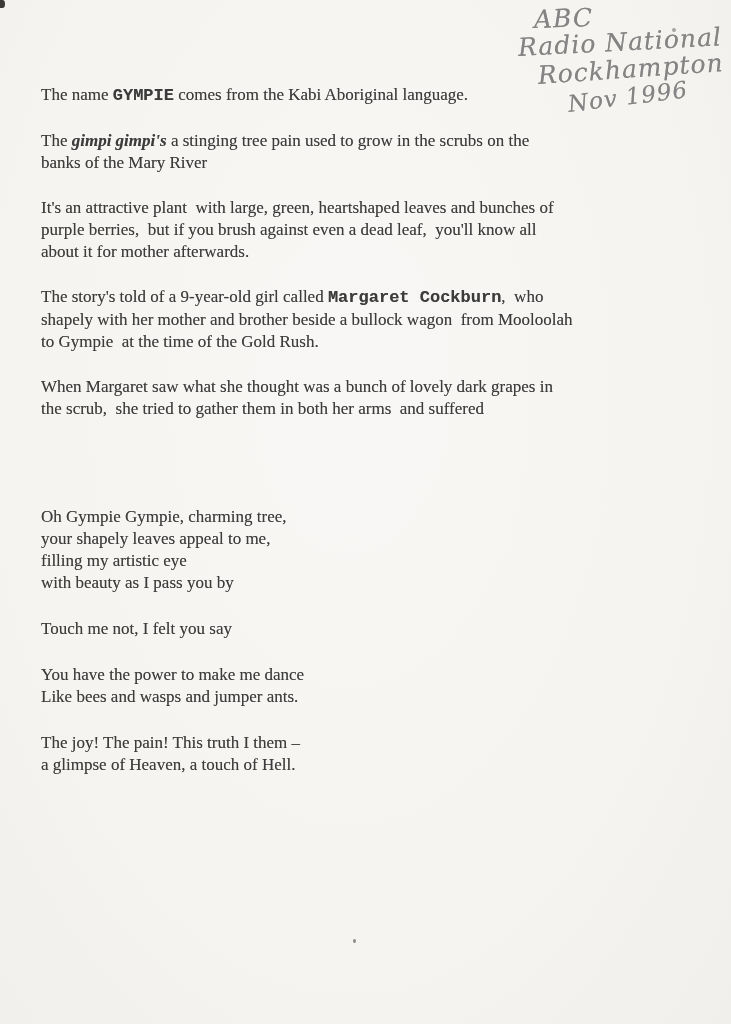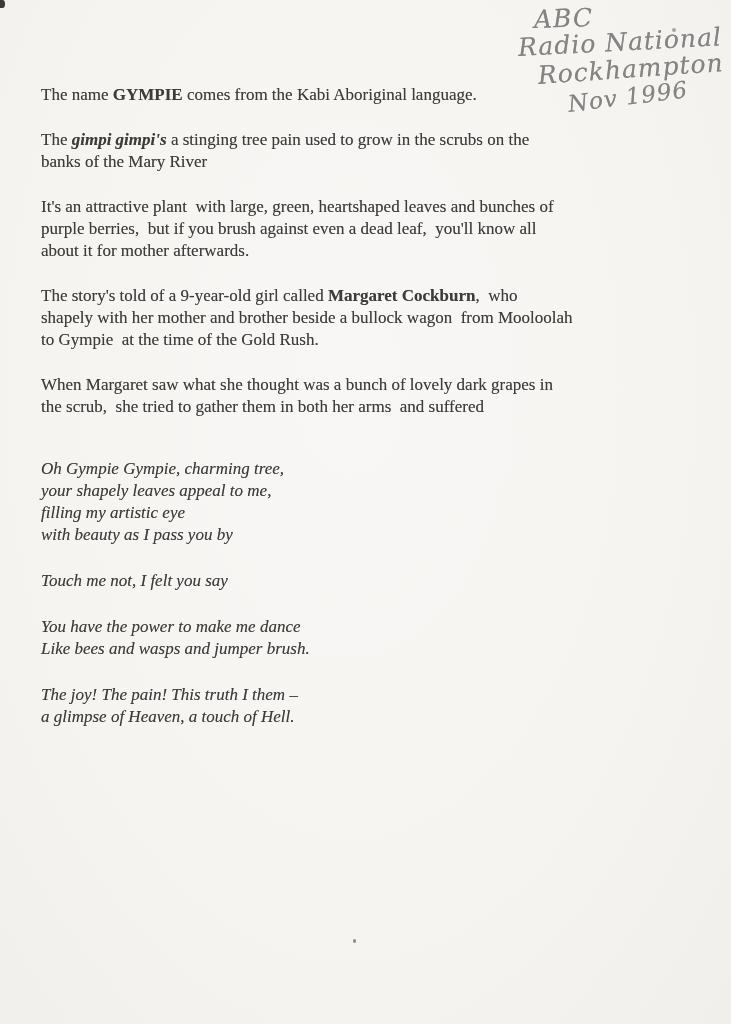--- a/index.html
+++ b/index.html
@@ -16,23 +16,23 @@
     position:absolute;
     left:41px;top:84px;
     font-size:17px;
     line-height:22px;
   }
   .line{
     white-space:pre;
     text-shadow:0 0 0.4px rgba(45,45,45,0.45);
   }
   .para{margin-bottom:23px;}
-  .b{font-weight:bold;}
+  .b{font-weight:bold;font-family:Liberation Mono, monospace;}
   .bi{font-weight:bold;font-style:italic;}
-  .poem{margin-top:40px;font-style:italic;}
+  .poem{margin-top:86px;}
   .stanza{margin-bottom:24px;}
   .note{
     position:absolute;
     left:512px;top:6px;
     width:220px;
     color:#848484;
     font-family:"DejaVu Serif", serif;
     font-style:italic;
     font-size:25px;
     line-height:28px;
@@ -90,21 +90,21 @@
           <div class="line">Oh Gympie Gympie, charming tree,</div>
           <div class="line">your shapely leaves appeal to me,</div>
           <div class="line">filling my artistic eye</div>
           <div class="line">with beauty as I pass you by</div>
         </div>
         <div class="stanza">
           <div class="line">Touch me not, I felt you say</div>
         </div>
         <div class="stanza">
           <div class="line">You have the power to make me dance</div>
-          <div class="line">Like bees and wasps and jumper brush.</div>
+          <div class="line">Like bees and wasps and jumper ants.</div>
         </div>
         <div class="stanza">
           <div class="line">The joy! The pain! This truth I them –</div>
           <div class="line">a glimpse of Heaven, a touch of Hell.</div>
         </div>
       </div>
   </div>
 
   <div class="speck speck1"></div>
   <div class="speck speck2"></div>

